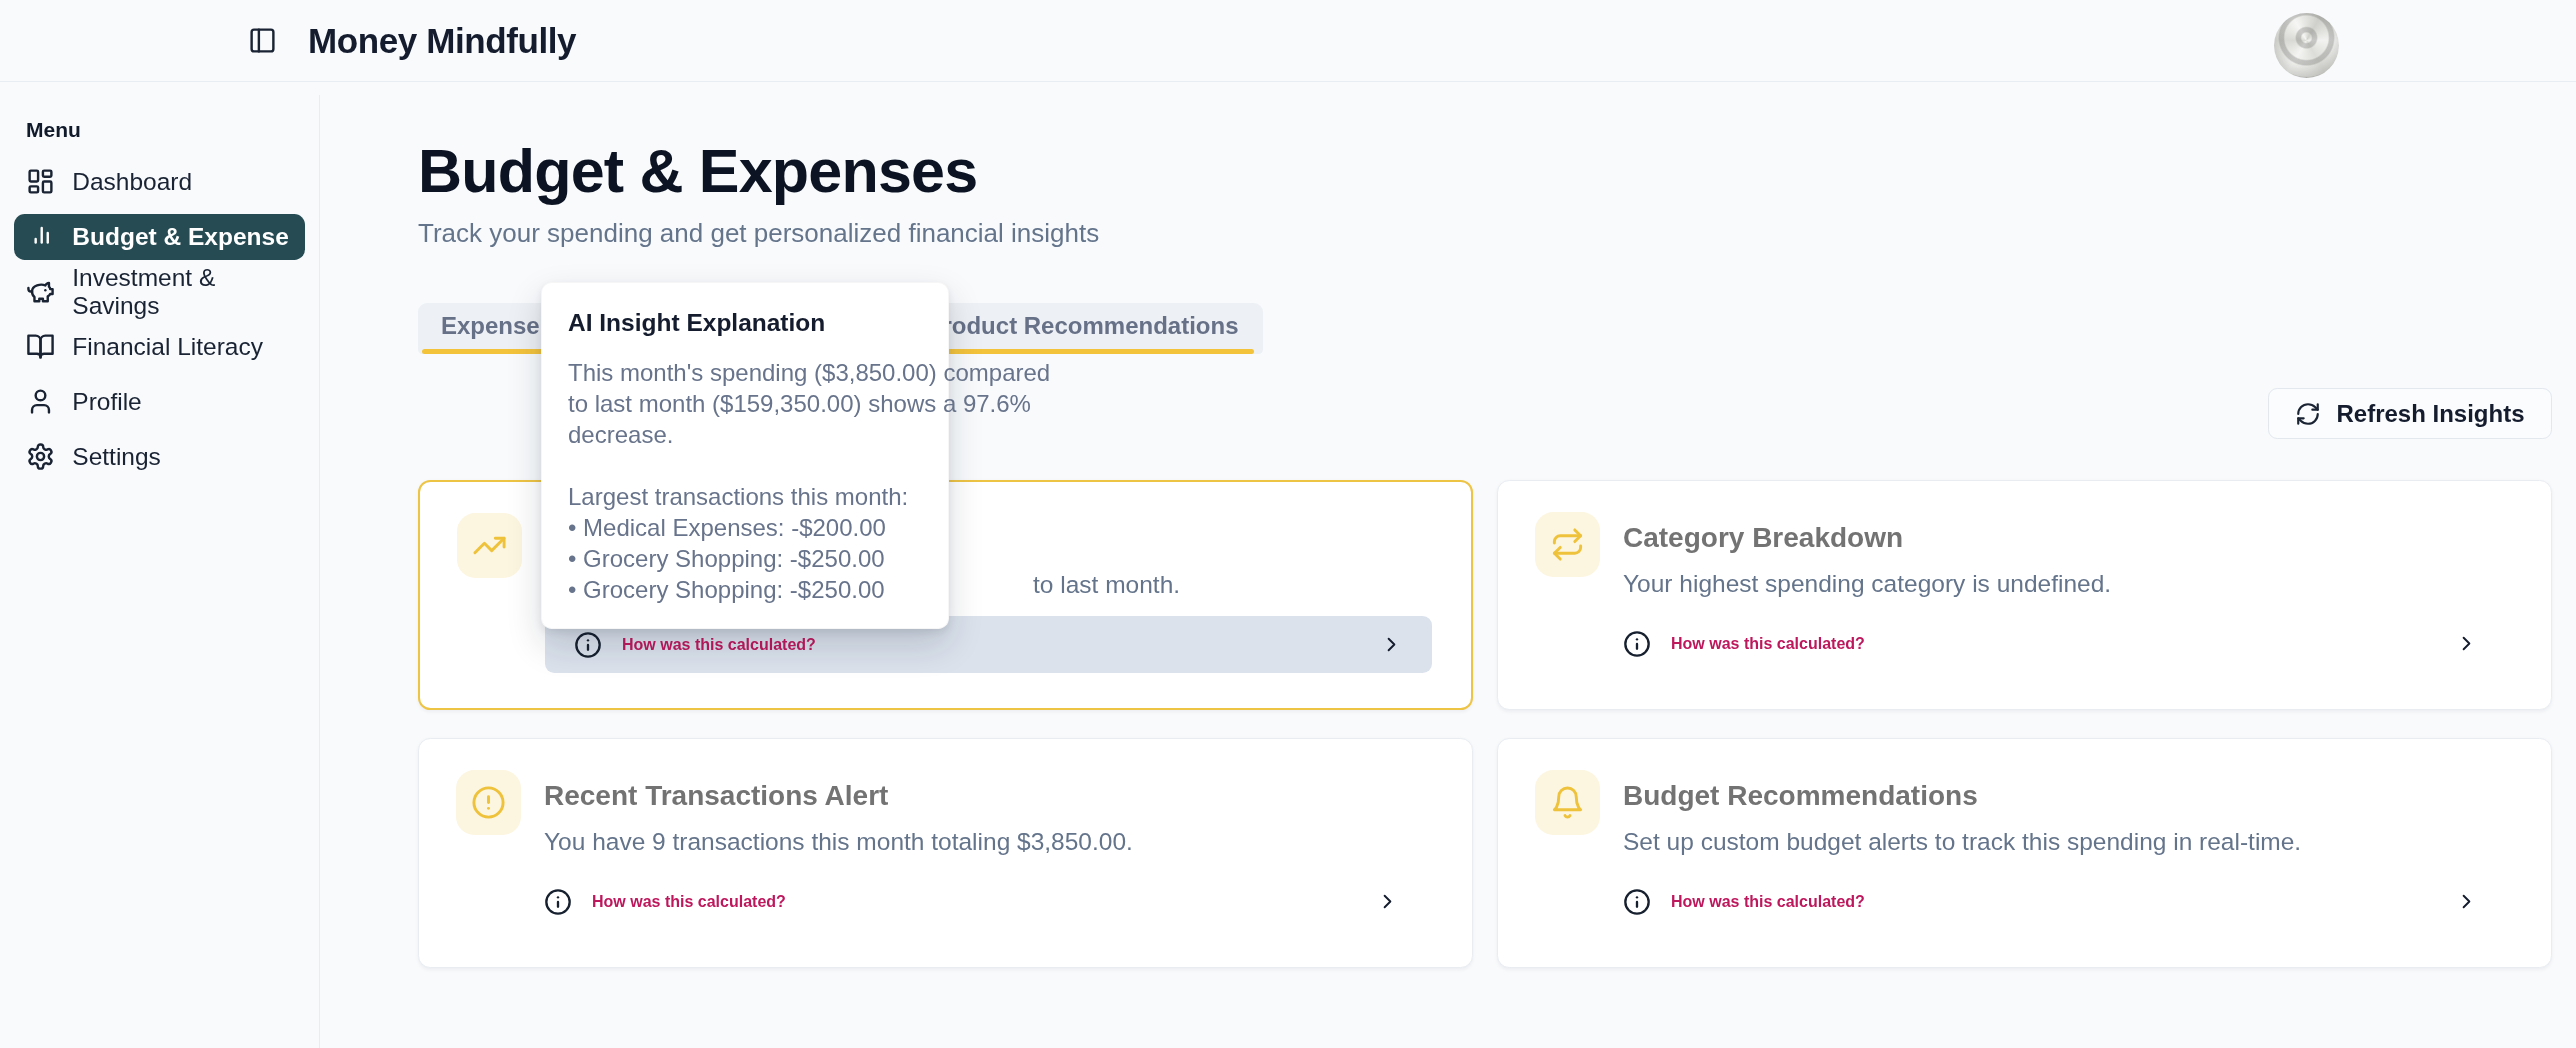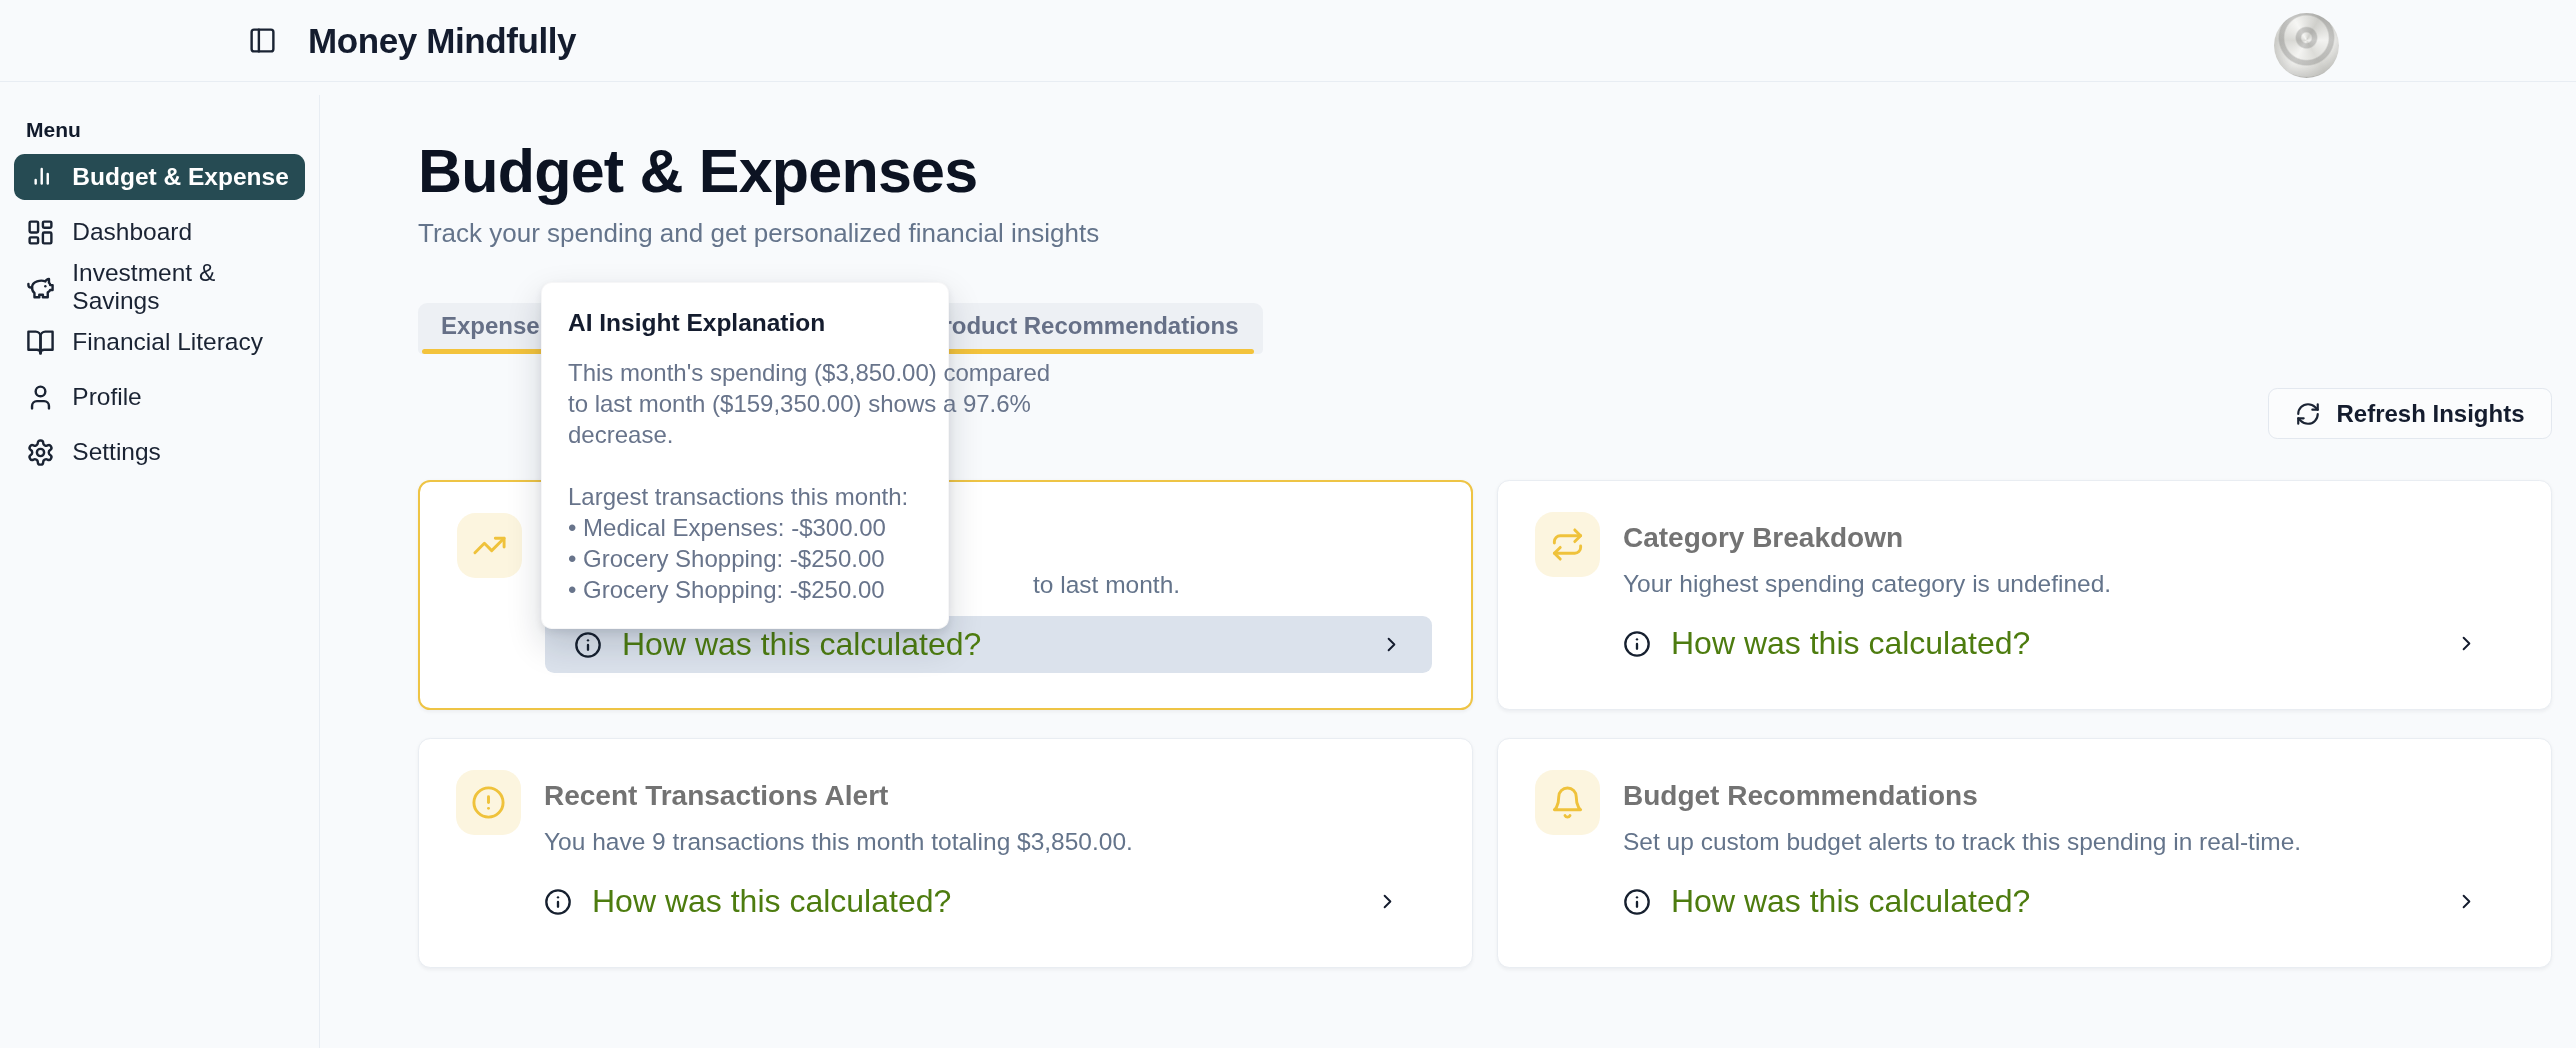--- a/index.html
+++ b/index.html
@@ -85,21 +85,21 @@
   .card-title { font-size:28px; line-height:31px; font-weight:700; color:#737373; min-height:31px; }
   .card-body { margin-top:15.3px; font-size:24.5px; line-height:31px; color:#64748b; white-space:nowrap; overflow:hidden; }
   .card--insight .card-body { padding-left:488px; }
   .card-row {
     margin-top:16px; height:57px; display:flex; align-items:center; justify-content:space-between;
     padding-right:34px; cursor:pointer; border-radius:9.2px;
   }
   .card--insight .card-row { background:#dbe2ec; padding:0 29px; }
   .row-left { display:flex; align-items:center; gap:20px; }
   .row-left .iicon { width:28px; height:28px; color:#16202f; }
-  .row-label { font-size:32px; font-weight:400; color:#4d7c0f; }
+  .row-label { font-size:16px; font-weight:700; color:#be185d; }
   .chev { width:23px; height:23px; color:#141c2e; }
 
   
   .tooltip {
     position:absolute; left:541px; top:282px; width:408px; min-height:338px; z-index:50;
     background:#ffffff; border-radius:10.7px; border:0.8px solid rgba(15,23,42,0.04);
     box-shadow:0 15.3px 35px rgba(15,23,42,0.16), 0 3.1px 7.7px rgba(15,23,42,0.08);
     padding:26px 18.4px 23px 26px;
   }
   .tooltip-title { font-size:24.5px; font-weight:700; color:#141c2e; margin-bottom:20px; }
@@ -119,41 +119,41 @@
     </span>
   </button>
   <div class="brand-title">Money Mindfully</div>
   <div class="avatar"></div>
 </header>
 
 <aside class="sidebar">
   <div class="menu-label">Menu</div>
   <nav class="nav">
 
-    <div class="nav-item active">
-      <span class="nav-icon">
-        <svg width="29" height="29" viewBox="0 0 24 24" fill="none" stroke="currentColor" stroke-width="2" stroke-linecap="round" stroke-linejoin="round">
-            <path d="M18 17V9"></path>
-            <path d="M13 17V5"></path>
-            <path d="M8 17v-3"></path>
-          </svg>
-      </span>
-      <span class="nav-text">Budget &amp; Expense</span>
-    </div>
-
     <div class="nav-item">
       <span class="nav-icon">
         <svg width="29" height="29" viewBox="0 0 24 24" fill="none" stroke="currentColor" stroke-width="2" stroke-linecap="round" stroke-linejoin="round">
             <rect x="3" y="3" width="7" height="9" rx="1"></rect>
             <rect x="14" y="3" width="7" height="5" rx="1"></rect>
             <rect x="14" y="12" width="7" height="9" rx="1"></rect>
             <rect x="3" y="16" width="7" height="5" rx="1"></rect>
           </svg>
       </span>
       <span class="nav-text">Dashboard</span>
+    </div>
+
+    <div class="nav-item active">
+      <span class="nav-icon">
+        <svg width="29" height="29" viewBox="0 0 24 24" fill="none" stroke="currentColor" stroke-width="2" stroke-linecap="round" stroke-linejoin="round">
+            <path d="M18 17V9"></path>
+            <path d="M13 17V5"></path>
+            <path d="M8 17v-3"></path>
+          </svg>
+      </span>
+      <span class="nav-text">Budget &amp; Expense</span>
     </div>
 
     <div class="nav-item">
       <span class="nav-icon">
         <svg width="29" height="29" viewBox="0 0 24 24" fill="none" stroke="currentColor" stroke-width="2" stroke-linecap="round" stroke-linejoin="round">
             <path d="M19 5c-1.5 0-2.8 1.4-3 2-3.5-1.5-11-.3-11 5 0 1.8 0 3 2 4.5V20h4v-2h3v2h4v-4c1-.5 1.7-1 2-2h2v-4h-2c0-1-.5-1.5-1-2V5z"></path>
             <path d="M2 9v1c0 1.1.9 2 2 2h1"></path>
             <path d="M16 11h.01"></path>
           </svg>
       </span>
@@ -345,17 +345,17 @@
   </div>
 </main>
 
 <div class="tooltip">
   <div class="tooltip-title">AI Insight Explanation</div>
   <div class="tooltip-line">This month's spending ($3,850.00) compared</div>
   <div class="tooltip-line">to last month ($159,350.00) shows a 97.6%</div>
   <div class="tooltip-line">decrease.</div>
   <div class="tooltip-gap"></div>
   <div class="tooltip-line">Largest transactions this month:</div>
-  <div class="tooltip-line">• Medical Expenses: -$300.00</div>
+  <div class="tooltip-line">• Medical Expenses: -$200.00</div>
   <div class="tooltip-line">• Grocery Shopping: -$250.00</div>
   <div class="tooltip-line">• Grocery Shopping: -$250.00</div>
 </div>
 
 
 </body></html>

